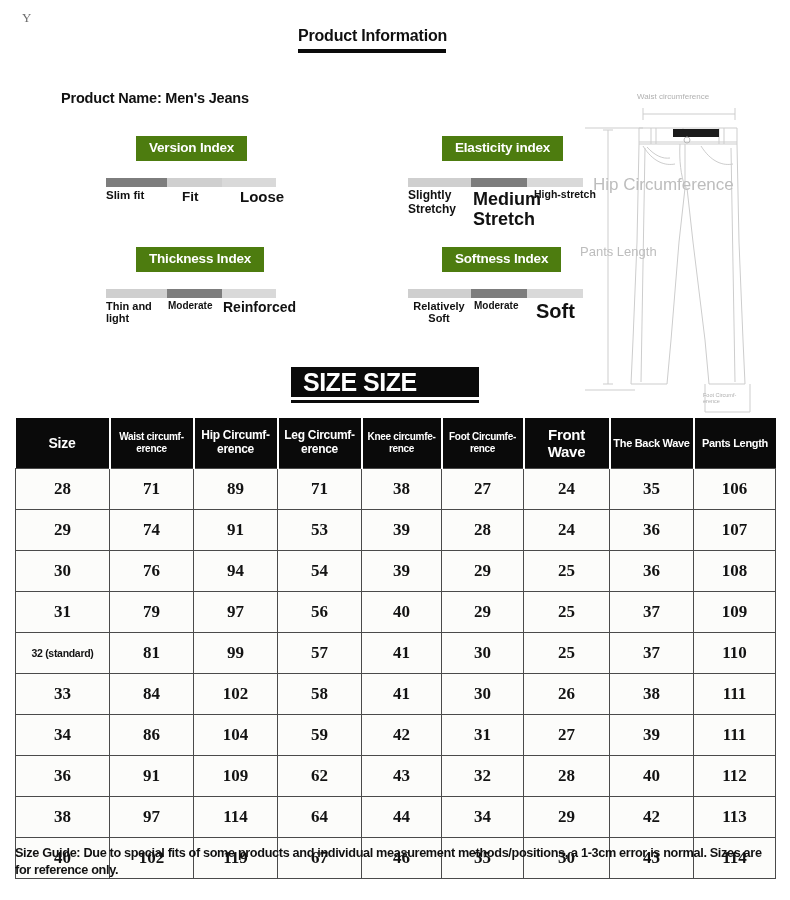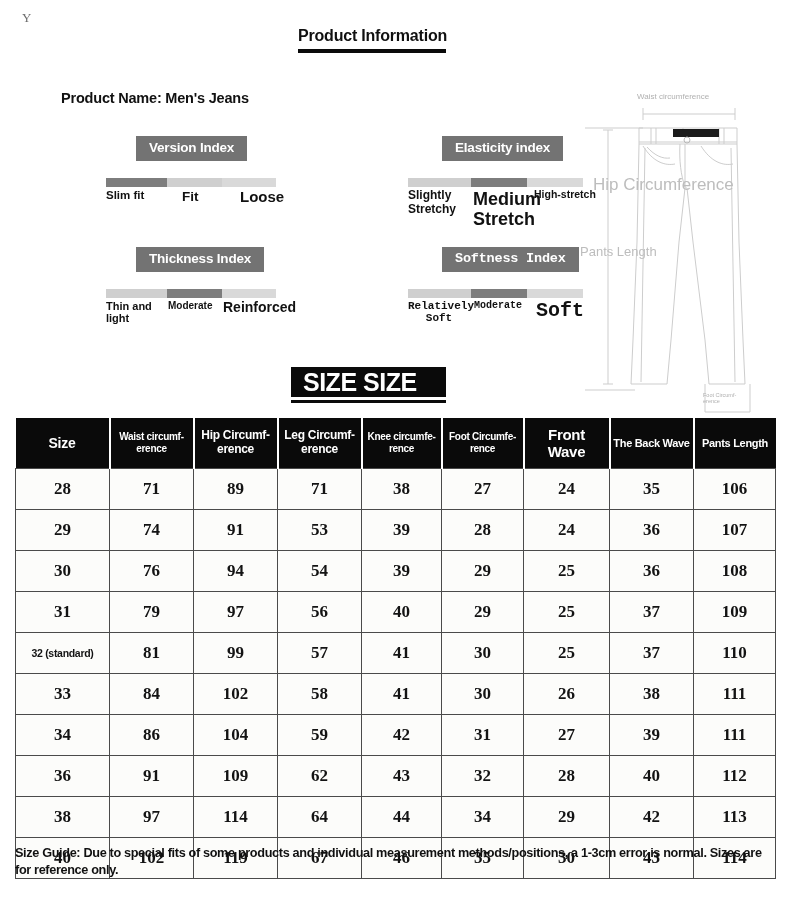--- a/index.html
+++ b/index.html
@@ -62,25 +62,25 @@
   }
 
   
   .index-block {
     position: absolute;
     width: 250px;
   }
   .index-block.version   { left: 106px; top: 136px; }
   .index-block.thickness { left: 106px; top: 247px; }
   .index-block.elasticity{ left: 408px; top: 136px; }
-  .index-block.softness  { left: 408px; top: 247px; font-family: Liberation Mono, monospace; }
+  .index-block.softness  { left: 408px; top: 247px; }
 
   .index-badge {
     display: inline-block;
-    background: #737373;
+    background: #4d7c0f;
     color: #ffffff;
     font-size: 13.5px;
     font-weight: bold;
     padding: 5px 13px 6px 13px;
     letter-spacing: -0.2px;
     white-space: nowrap;
     line-height: 1.05;
   }
   .badge-row { text-align: left; padding-left: 30px; }
   .index-block.elasticity .badge-row,
@@ -150,21 +150,21 @@
   .lab-waist { left: 62px; top: 0px;  font-size: 8px; color:#b0b0b0; white-space: nowrap;}
   .lab-hip   { left: 18px; top: 83px; font-size: 17px; color:#bdbdbd; white-space: nowrap;}
   .lab-pants { left: 5px;  top: 153px;font-size: 13px; color:#bdbdbd; line-height:1.15;}
   .lab-foot  { left: 128px;top: 300px;font-size: 5.5px;color:#b0b0b0; line-height:1.15; width:40px;}
 
   
   .size-banner {
     position: absolute;
     left: 291px;
     top: 367px;
-    width: 155px;
+    width: 188px;
   }
   .size-banner-bar {
     background: #0a0a0a;
     color: #ffffff;
     font-size: 25px;
     font-weight: bold;
     letter-spacing: -0.5px;
     padding: 3px 0 5px 12px;
     line-height: 1.0;
     height: 30px;

